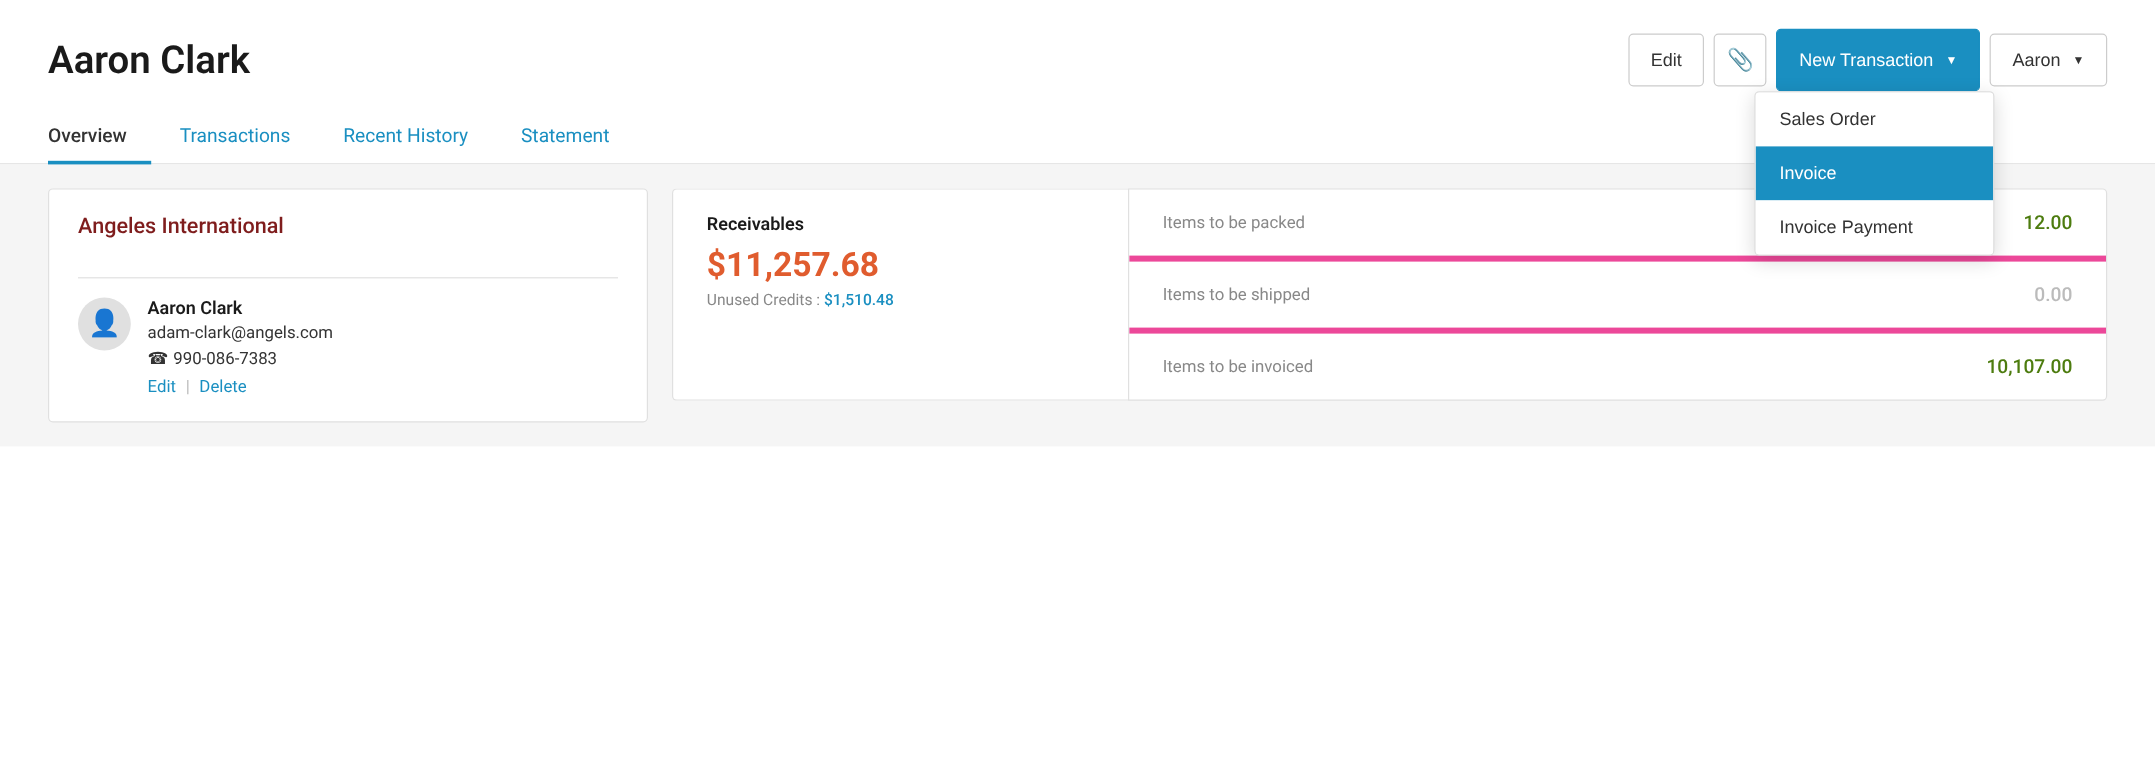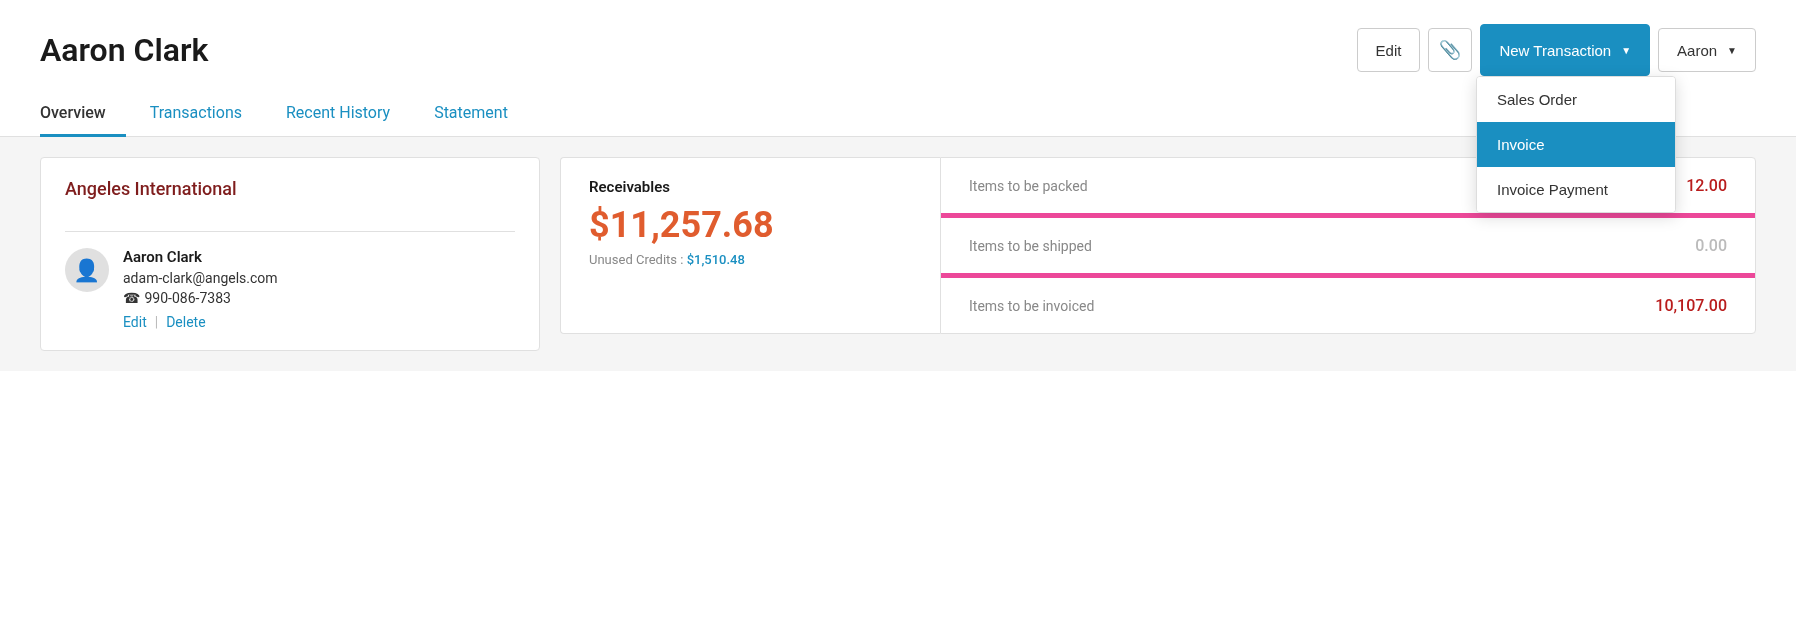--- a/index.html
+++ b/index.html
@@ -64,21 +64,21 @@
     }
     .dropdown-arrow {
       font-size: 10px;
       margin-left: 4px;
     }
 
     
     .dropdown-menu {
       position: absolute;
       top: 52px;
-      right: 80px;
+      right: 94px;
       background: #fff;
       border: 1px solid #ddd;
       box-shadow: 0 4px 16px rgba(0,0,0,0.15);
       border-radius: 4px;
       z-index: 100;
       min-width: 200px;
       overflow: hidden;
     }
     .dropdown-item {
       padding: 14px 20px;
@@ -217,21 +217,21 @@
       margin: 20px 40px 20px 20px;
       gap: 0;
     }
     .receivables-label {
       font-size: 15px;
       font-weight: 600;
       color: #1a1a1a;
       margin-bottom: 8px;
     }
     .receivables-amount {
-      font-size: 36px;
+      font-size: 28px;
       font-weight: 700;
       color: #e05c2e;
       margin-bottom: 6px;
     }
     .credits-row {
       font-size: 13px;
       color: #888;
     }
     .credits-amount {
       color: #1a8fc1;
@@ -271,21 +271,21 @@
     }
     .item-label {
       font-size: 14px;
       color: #888;
     }
     .item-value {
       font-size: 16px;
       font-weight: 500;
     }
     .item-value.orange {
-      color: #b91c1c;
+      color: #4d7c0f;
     }
     .item-value.gray {
       color: #bbb;
     }
 
     
     .clip-icon {
       font-size: 18px;
       color: #555;
     }

